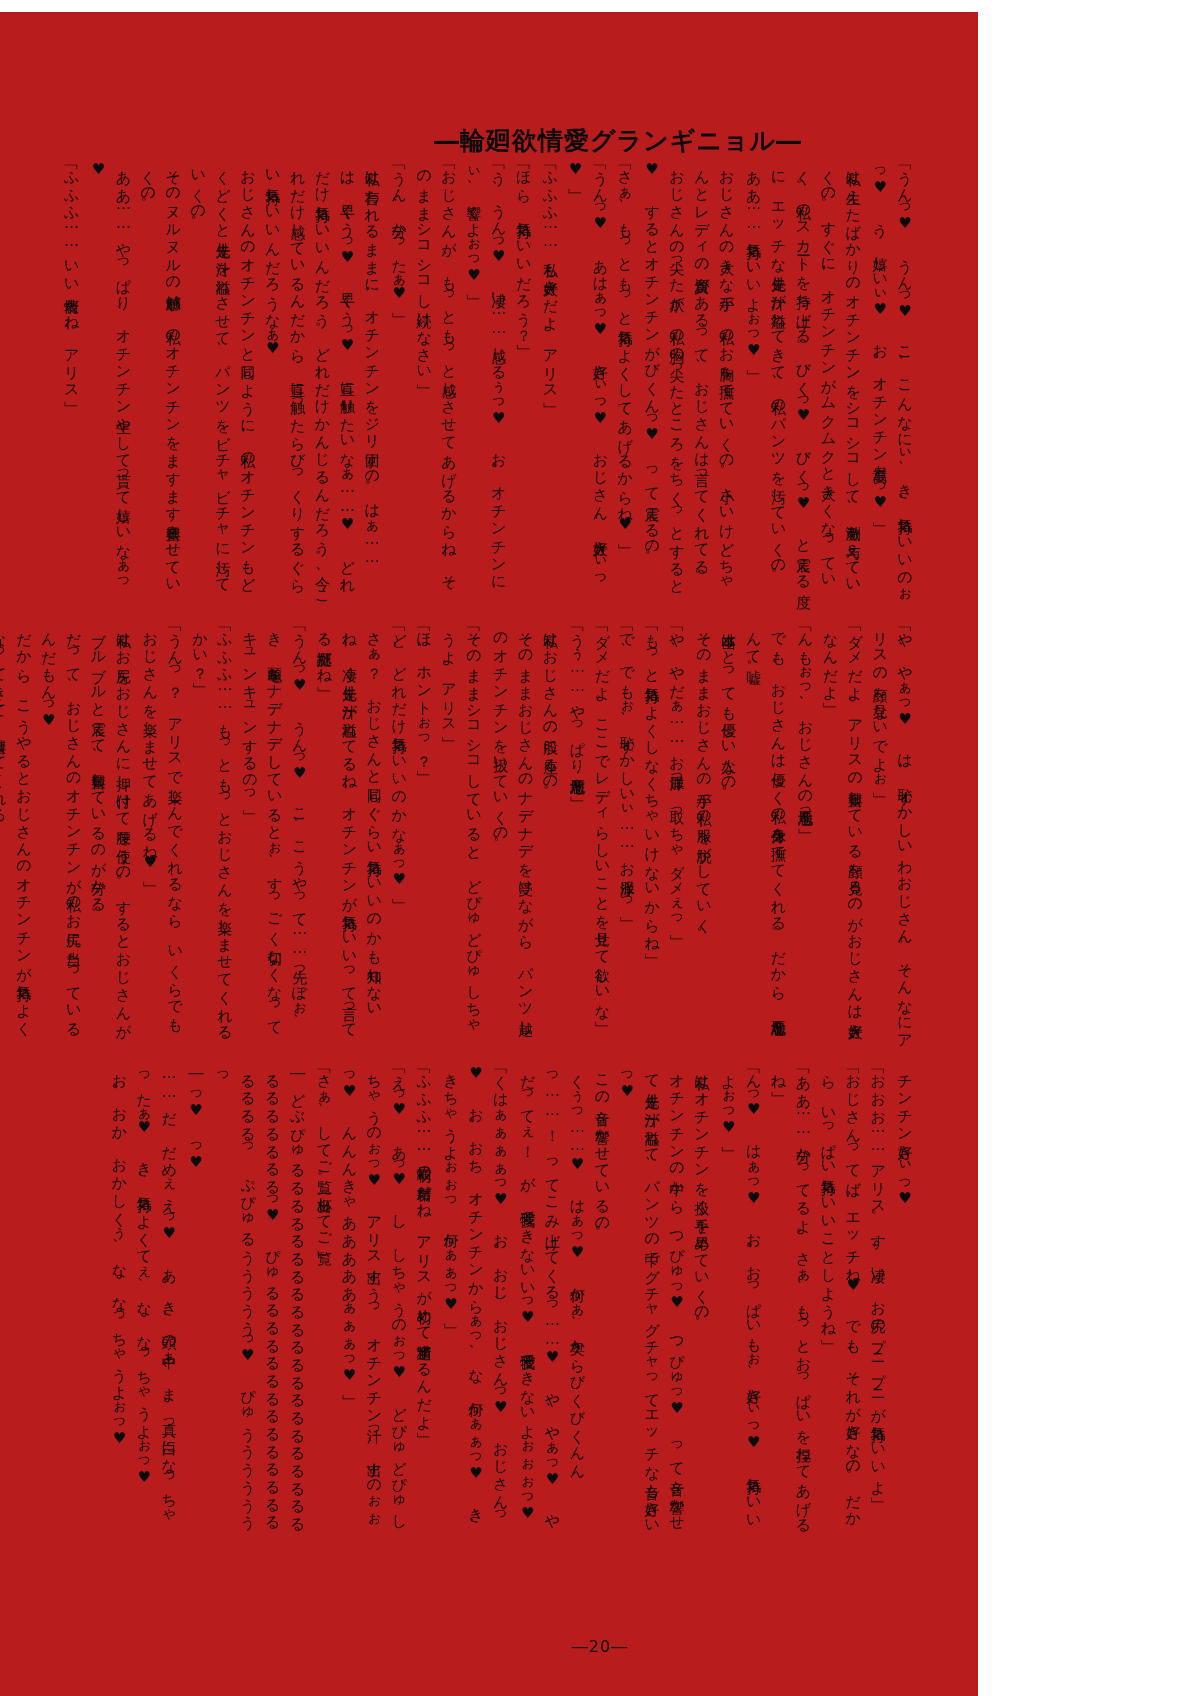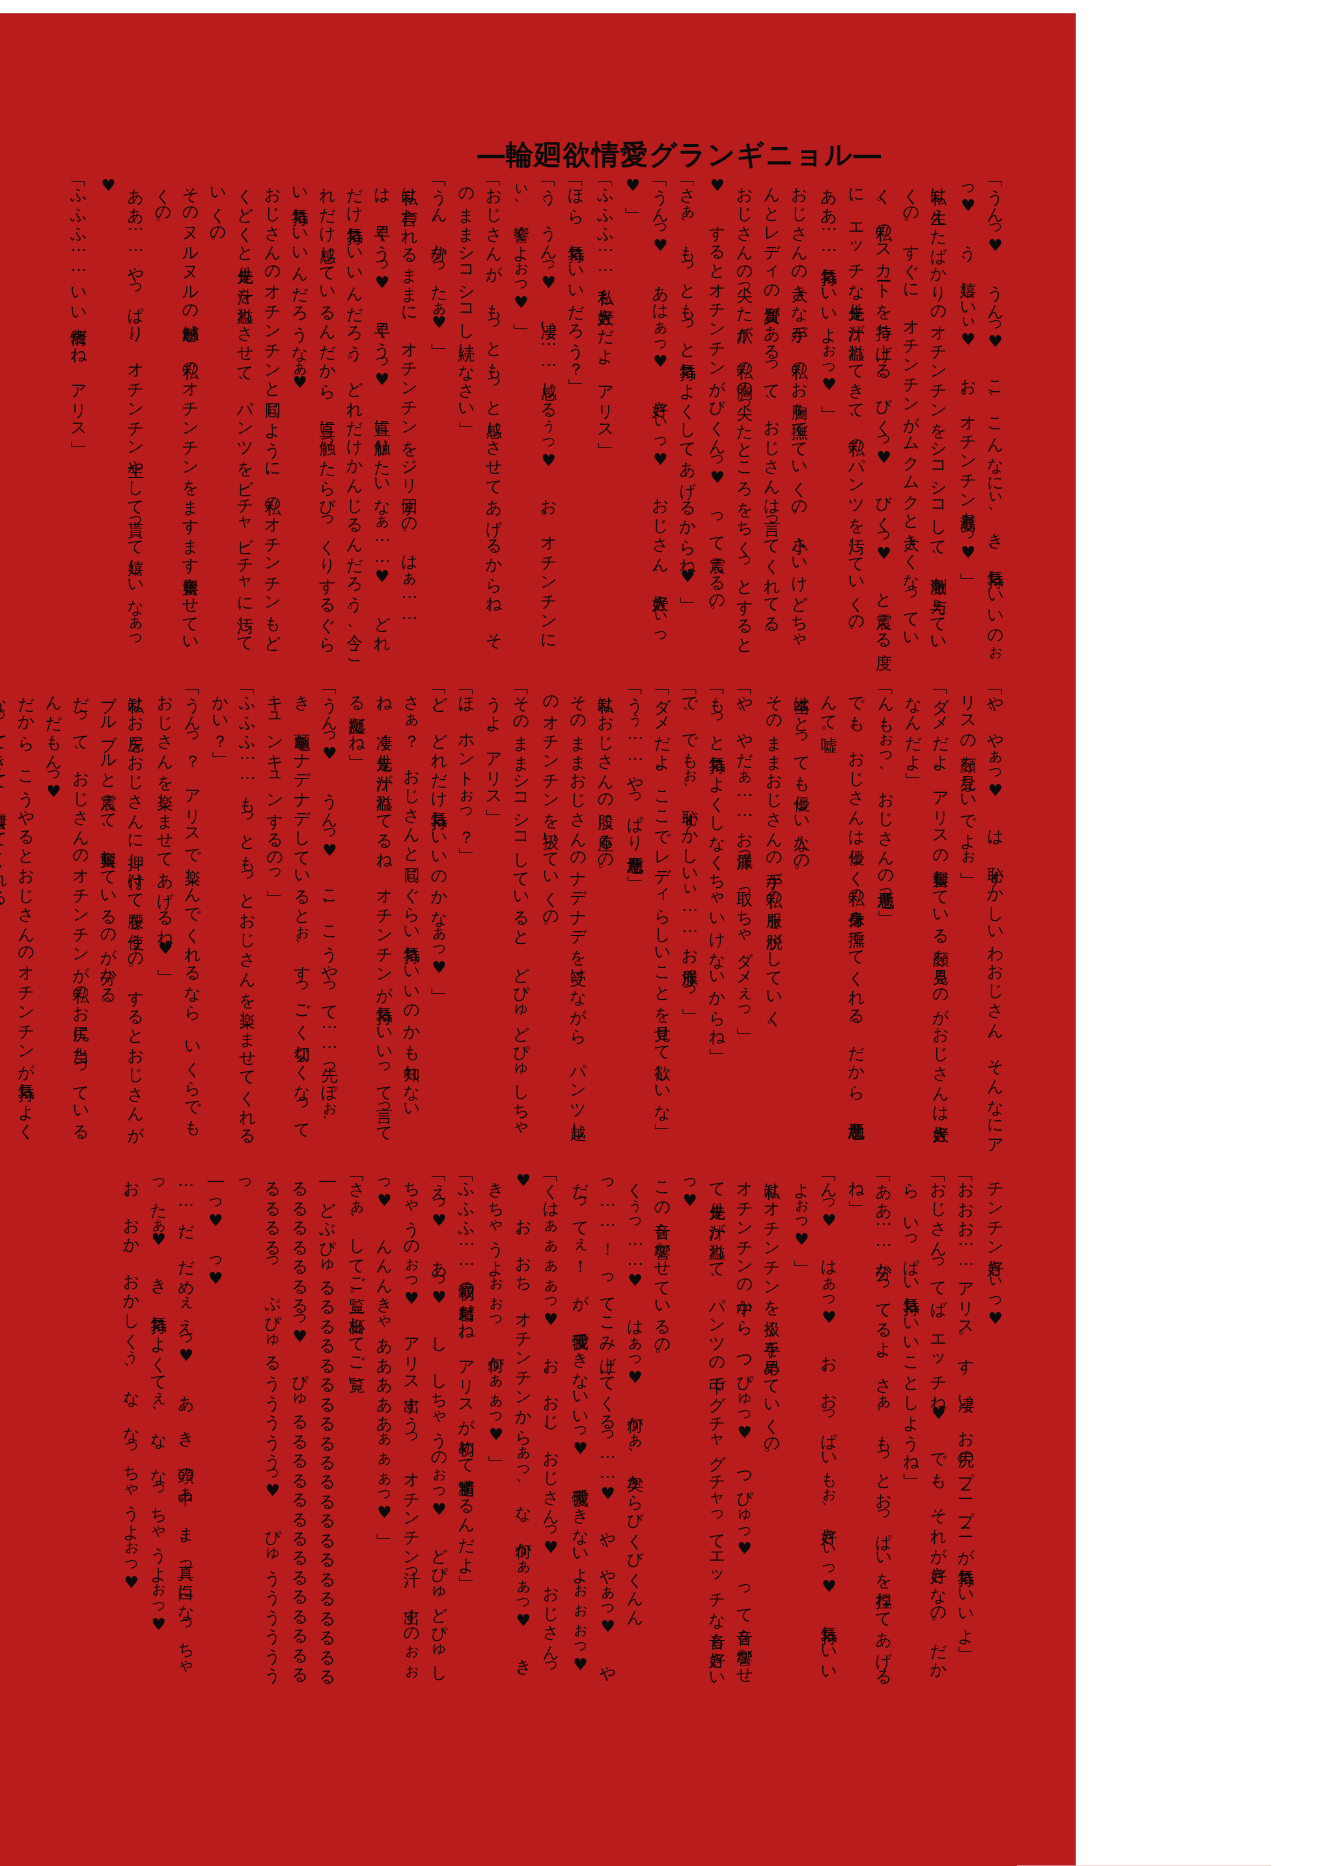--- a/index.html
+++ b/index.html
@@ -133,13 +133,14 @@
       <div class="col" style="font-size: 15px; max-height: 470px;">「くはぁぁぁぁっ♥　お、おじ、おじさんっ♥　おじさんっ♥　お、おち、オチンチンからぁっ、な、何かぁぁっ♥　き、きちゃうよぉぉっ　何かぁぁっ♥」</div>
       <div class="col" style="font-size: 15px; max-height: 470px;">「ふふふ……最初の射精だね。アリスが初めて精通するんだよ」
 「えっ♥　あっ♥　し、しちゃうのぉっ♥　どぴゅどぴゅしちゃうのぉっ♥　アリス出すうっ　オチンチン汁っ、出すのぉぉっ♥　んんんきゃあああああぁぁぁっ♥」
 「さぁ、してご覧。一杯出してご覧」</div>
       <div class="col" style="font-size: 15px; max-height: 470px;">―どぶぴゅるるるるるるるるるるるるるるるるるるるるるるるるるるるるっ♥　ぴゅるるるるるるるるるるるるるるるるるるっ　ぷぴゅるうううううっ♥　ぴゅううううううっ</div>
       <div class="col" style="font-size: 15px; max-height: 470px;">―っ♥　っ♥</div>
       <div class="col" style="font-size: 15px; max-height: 470px;">……だ、だめぇえっ♥　あ、き、頭の中ぁ、ま、真っ白になっちゃったぁ♥　き、気持ちよくてぇ、な、なっちゃうよぉっ♥
 お、おか、おかしくぅ、な、なっちゃうよぉっ♥</div>
     </div>
 
+  <div class="pagenum">―20―</div>
 </div>
 
 </body></html>

